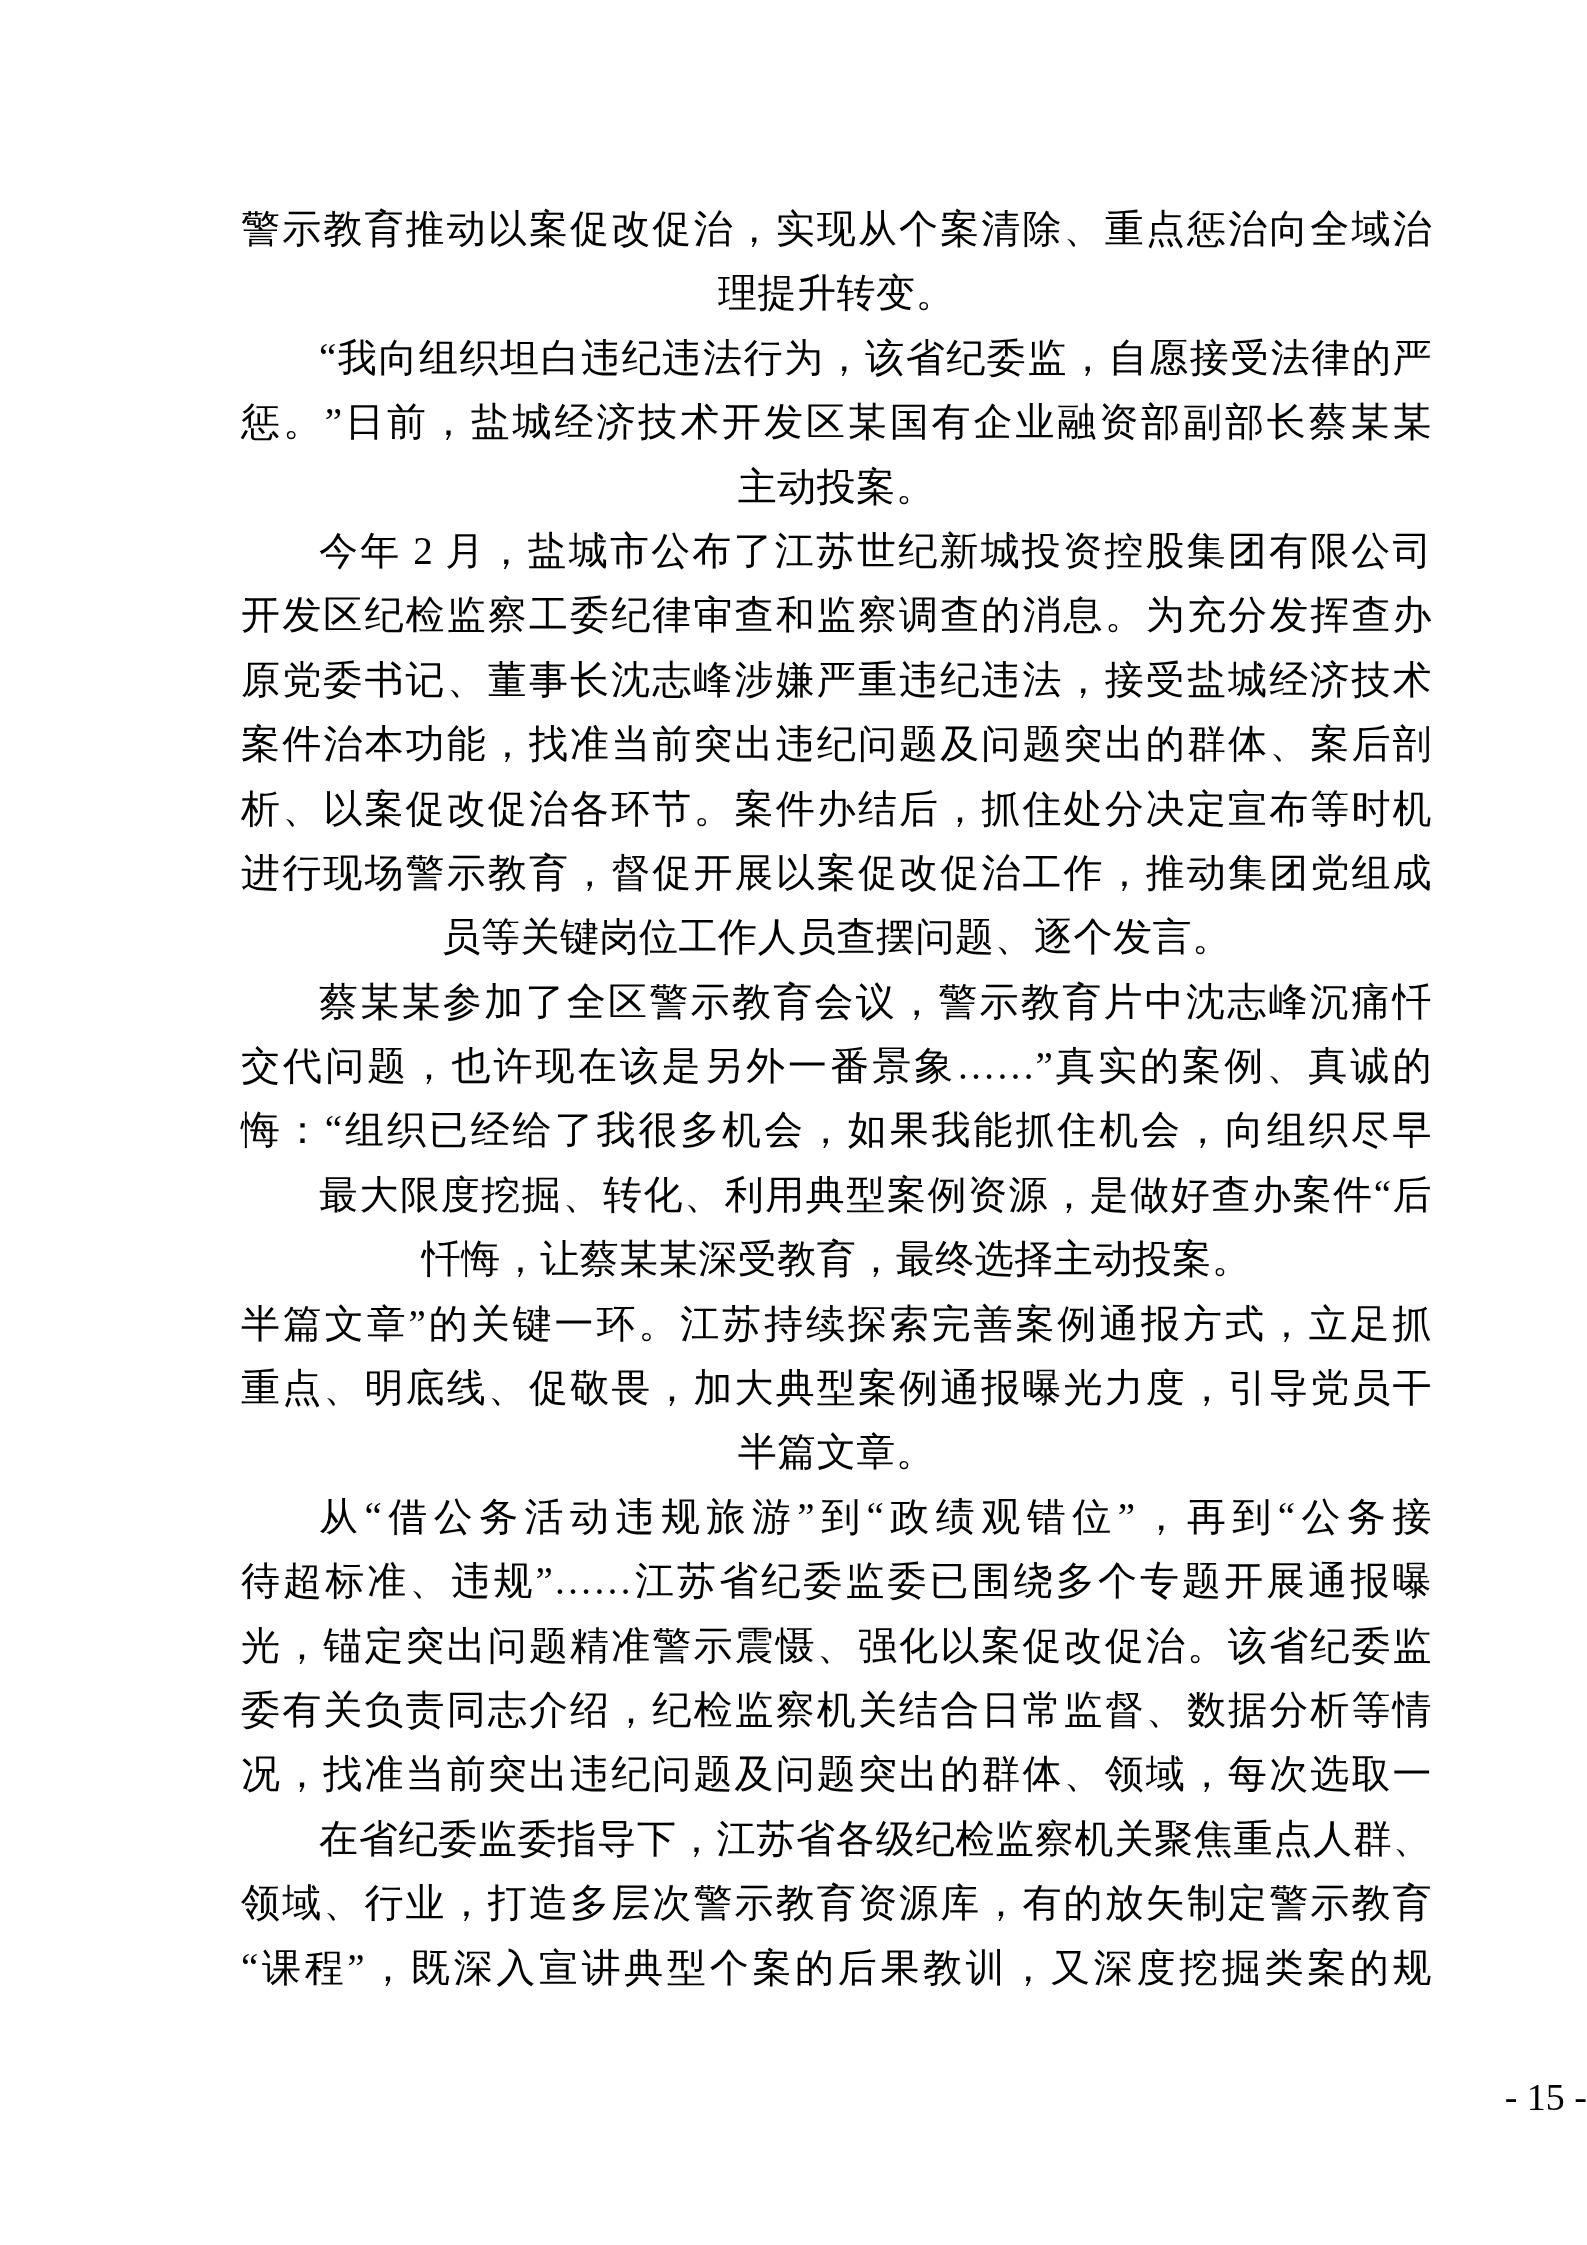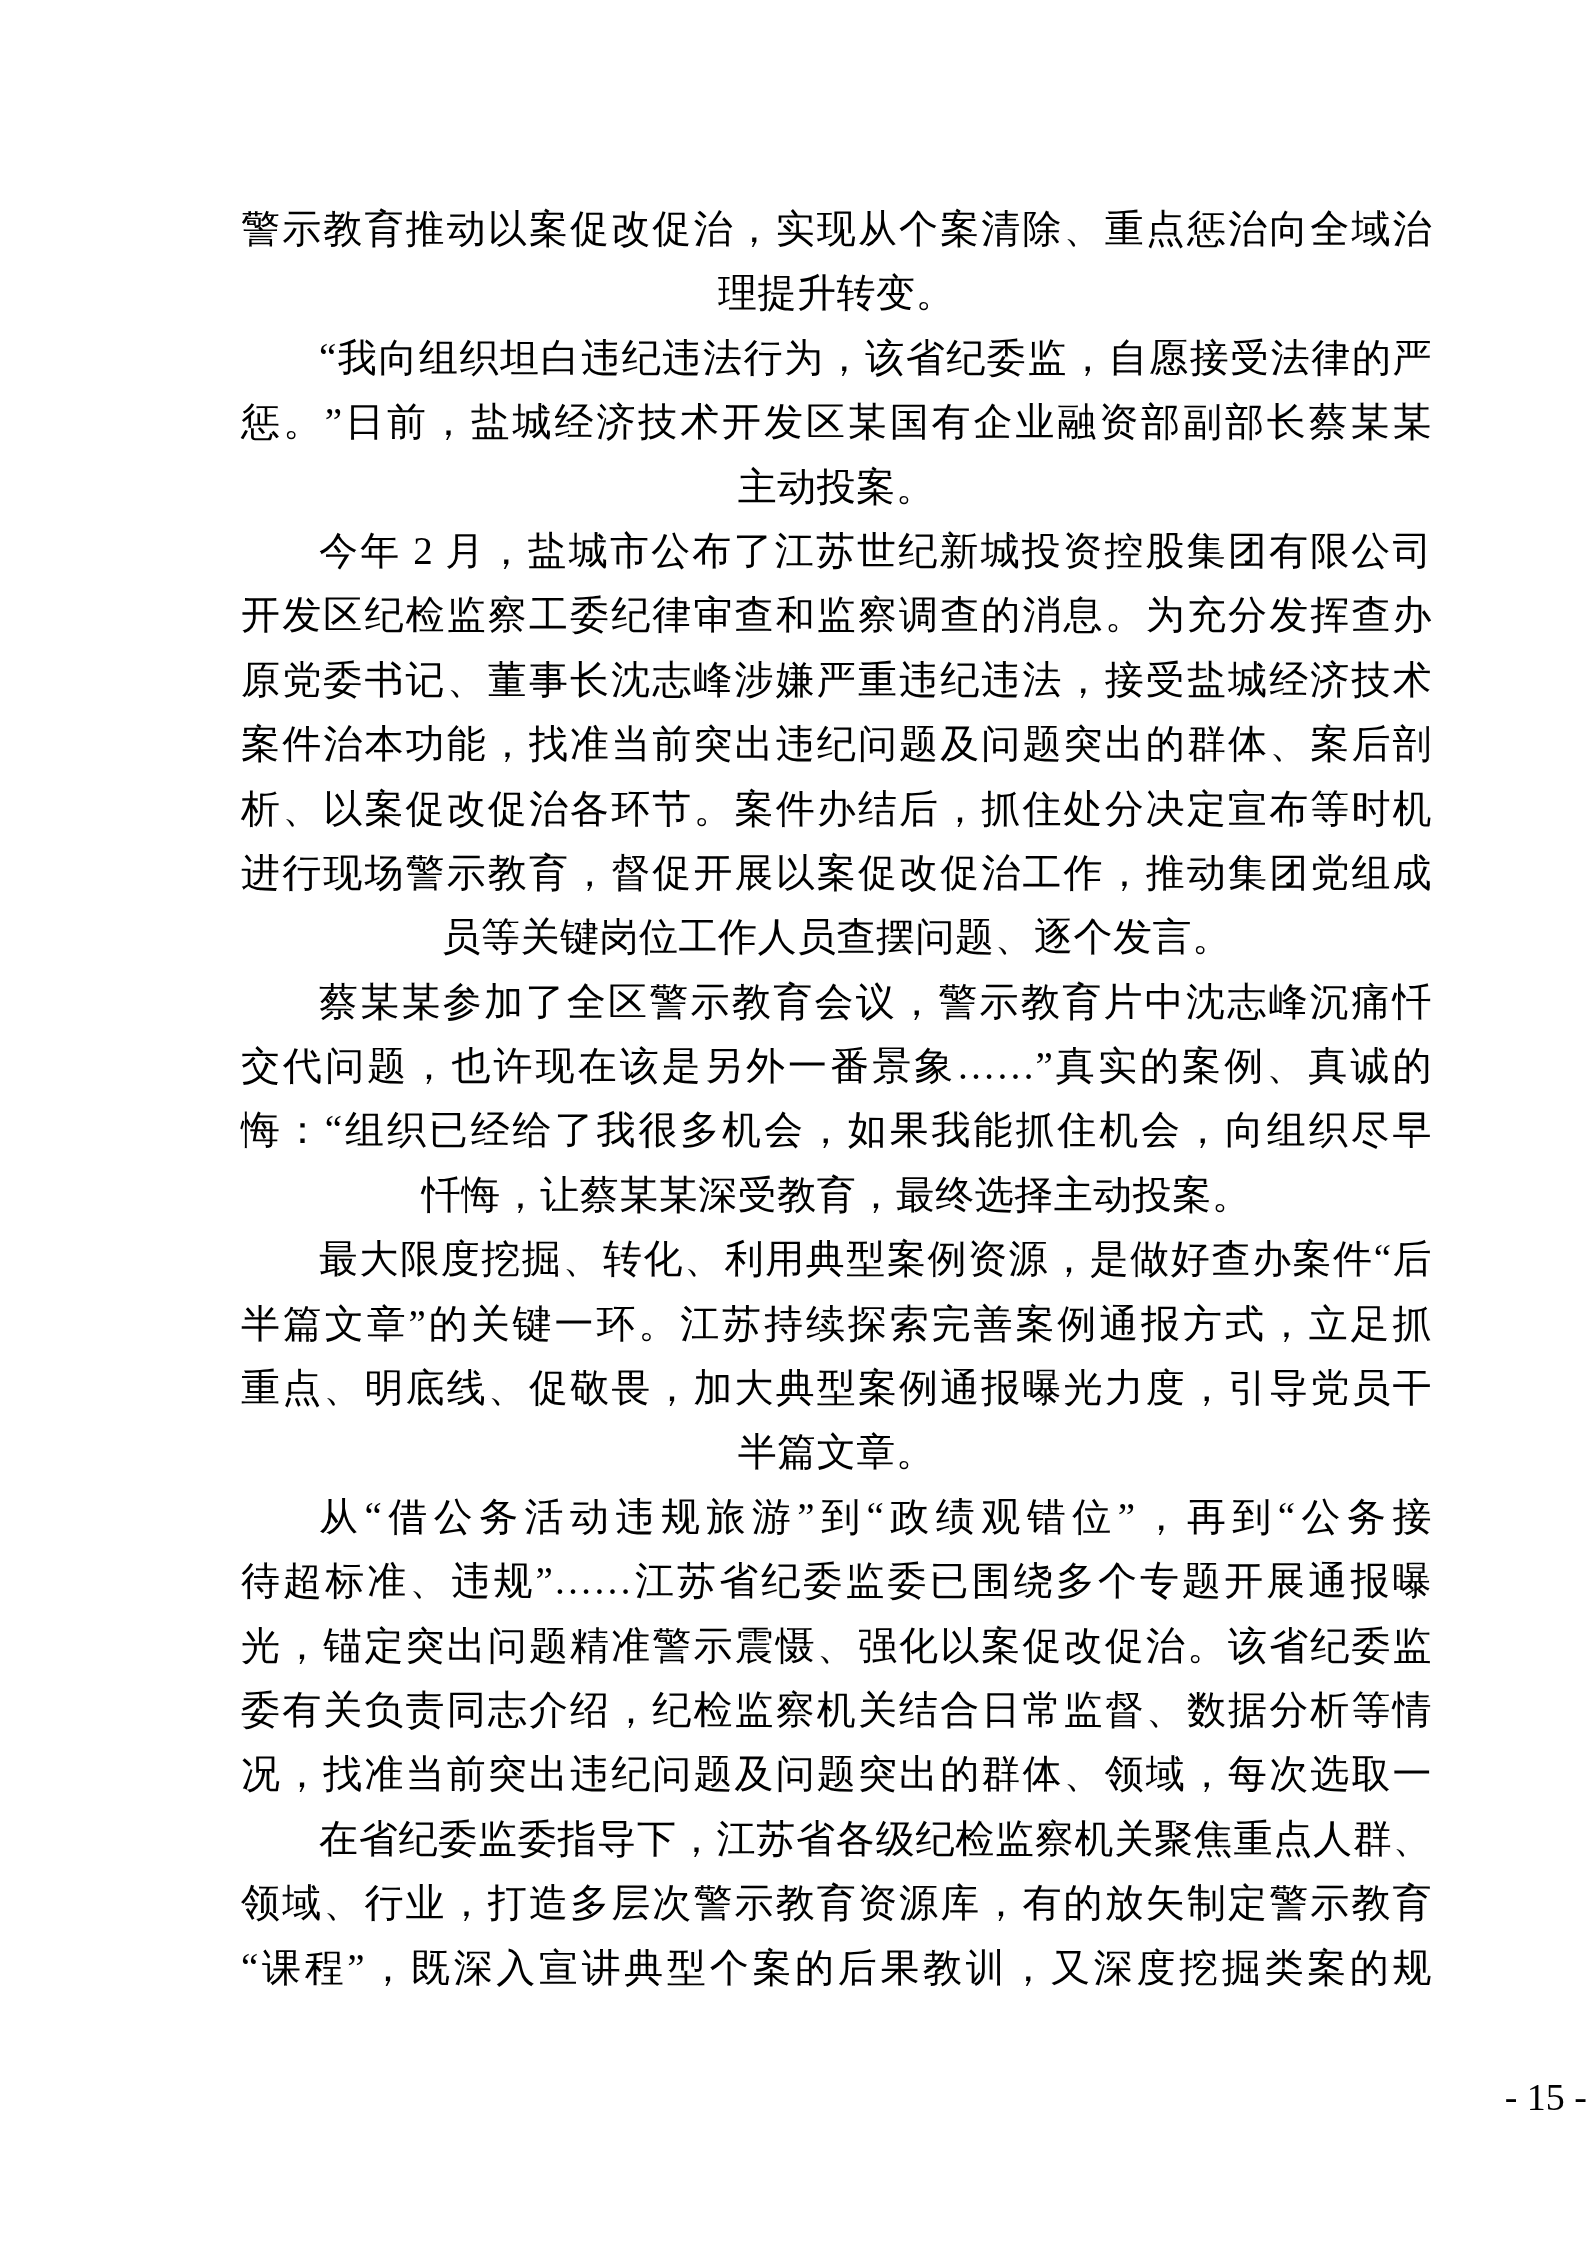--- a/index.html
+++ b/index.html
@@ -65,22 +65,22 @@
       <div class="line indent fill">今年 2 月，盐城市公布了江苏世纪新城投资控股集团有限公司</div>
       <div class="line fill">开发区纪检监察工委纪律审查和监察调查的消息。为充分发挥查办</div>
       <div class="line fill">原党委书记、董事长沈志峰涉嫌严重违纪违法，接受盐城经济技术</div>
       <div class="line fill">案件治本功能，找准当前突出违纪问题及问题突出的群体、案后剖</div>
       <div class="line fill">析、以案促改促治各环节。案件办结后，抓住处分决定宣布等时机</div>
       <div class="line fill">进行现场警示教育，督促开展以案促改促治工作，推动集团党组成</div>
       <div class="line">员等关键岗位工作人员查摆问题、逐个发言。</div>
       <div class="line indent fill">蔡某某参加了全区警示教育会议，警示教育片中沈志峰沉痛忏</div>
       <div class="line fill">交代问题，也许现在该是另外一番景象……”真实的案例、真诚的</div>
       <div class="line fill">悔：“组织已经给了我很多机会，如果我能抓住机会，向组织尽早</div>
+      <div class="line indent fill">最大限度挖掘、转化、利用典型案例资源，是做好查办案件“后</div>
       <div class="line">忏悔，让蔡某某深受教育，最终选择主动投案。</div>
-      <div class="line indent fill">最大限度挖掘、转化、利用典型案例资源，是做好查办案件“后</div>
       <div class="line fill">半篇文章”的关键一环。江苏持续探索完善案例通报方式，立足抓</div>
       <div class="line fill">重点、明底线、促敬畏，加大典型案例通报曝光力度，引导党员干</div>
       <div class="line">半篇文章。</div>
       <div class="line indent fill">从“借公务活动违规旅游”到“政绩观错位”，再到“公务接</div>
       <div class="line fill">待超标准、违规”……江苏省纪委监委已围绕多个专题开展通报曝</div>
       <div class="line fill">光，锚定突出问题精准警示震慑、强化以案促改促治。该省纪委监</div>
       <div class="line fill">委有关负责同志介绍，纪检监察机关结合日常监督、数据分析等情</div>
       <div class="line fill">况，找准当前突出违纪问题及问题突出的群体、领域，每次选取一</div>
       <div class="line indent fill">在省纪委监委指导下，江苏省各级纪检监察机关聚焦重点人群、</div>
       <div class="line fill">领域、行业，打造多层次警示教育资源库，有的放矢制定警示教育</div>

